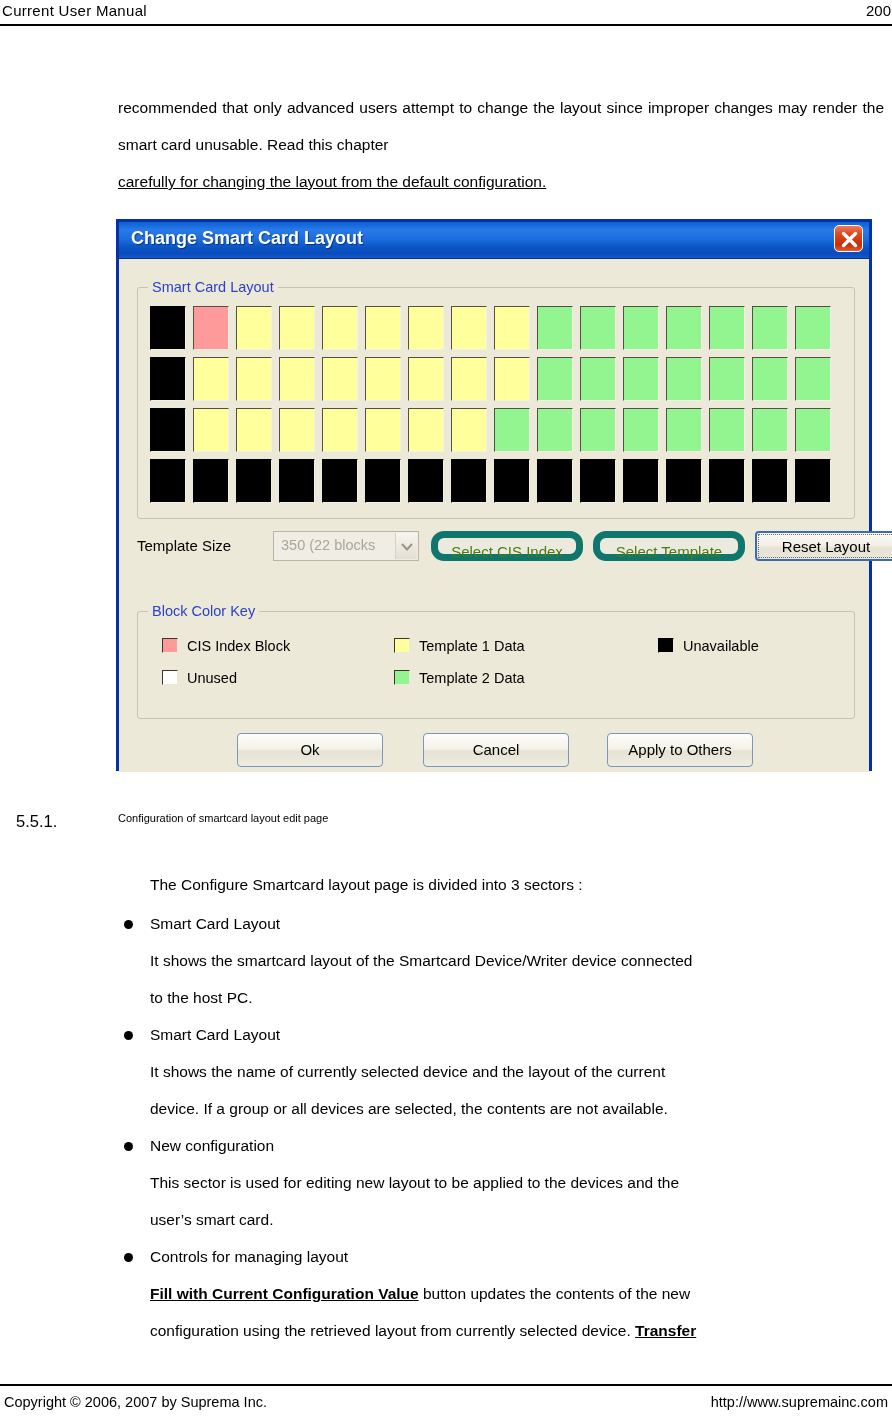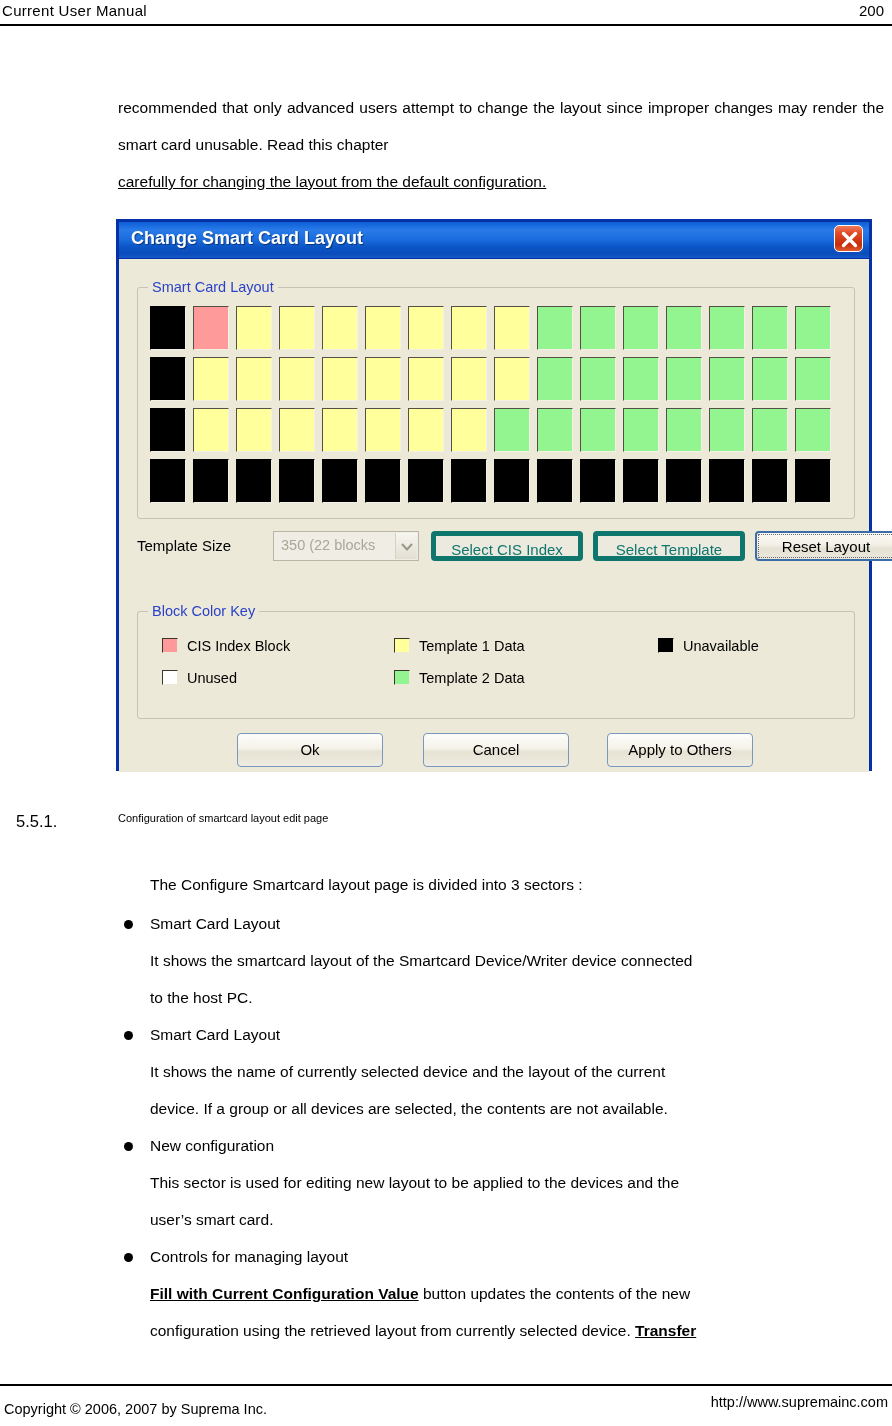--- a/index.html
+++ b/index.html
@@ -25,21 +25,21 @@
   }
   .page-header .hdr-title {
     position: absolute;
     left: 2px; top: 2px;
     font-size: 15px;
     letter-spacing: 0.3px;
     white-space: nowrap;
   }
   .page-header .hdr-page {
     position: absolute;
-    right: 8px; top: 2px;
+    right: 1px; top: 2px;
     font-size: 15px;
   }
   .hdr-rule {
     position: absolute;
     left: 0; top: 24px;
     width: 892px;
     height: 2px;
     background: #000000;
   }
 
@@ -174,24 +174,24 @@
     background: linear-gradient(to bottom,#f7f6ef,#e2dfd2);
     border-left: 1px solid #d5d2c4;
     box-sizing: border-box;
   }
   .combo .combo-arrow svg { position:absolute; left:5px; top:10px; }
 
   .btn {
     position: absolute;
     top: 0;
     height: 30px;
-    border: 5px solid #0f766e;
-    border-radius: 4px;
+    border: 7px solid #0f766e;
+    border-radius: 13px;
     background: #eceadf;
-    color: #0f766e;
+    color: #4d7c0f;
     font-size: 15px;
     text-align: center;
     line-height: 28px;
     box-sizing: border-box;
     white-space: nowrap;
   }
   #btn-cis   { left: 294px; width: 152px; }
   #btn-tmpl  { left: 456px; width: 152px; }
   #btn-reset {
     left: 618px; width: 142px;
@@ -299,21 +299,20 @@
     position: absolute;
     left: 0; top: 1384px;
     width: 892px;
     height: 2px;
     background: #000000;
   }
   .footer-left {
     position: absolute;
     left: 4px; top: 1394px;
     font-size: 14.5px;
-    margin-top: 7px;
   }
   .footer-right {
     position: absolute;
     right: 4px; top: 1394px;
     font-size: 14.5px;
   }
 </style>
 </head>
 <body>
 

